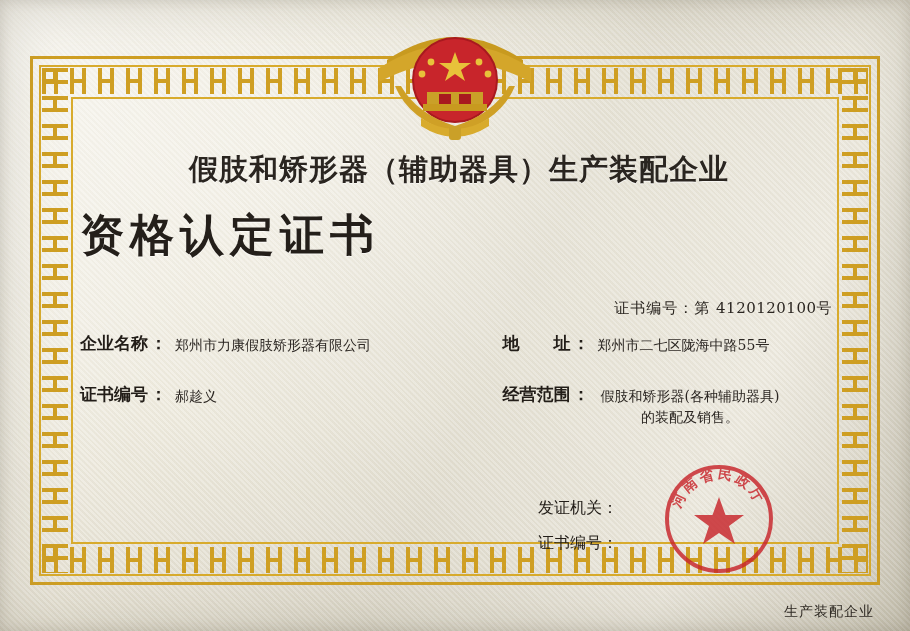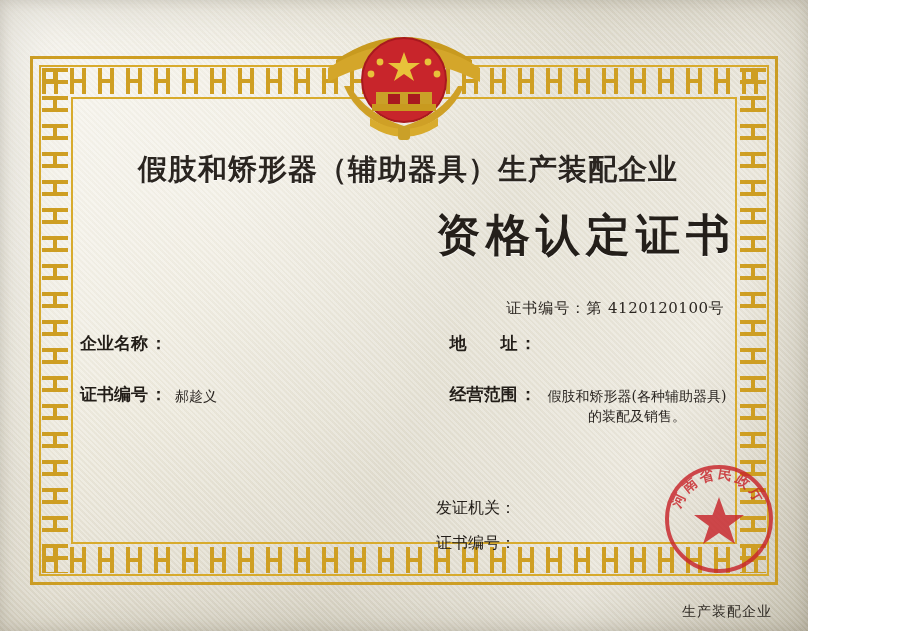--- a/index.html
+++ b/index.html
@@ -5,21 +5,21 @@
   html, body {
     margin: 0;
     padding: 0;
     background: #ffffff;
   }
   body {
     font-family: "Liberation Sans", sans-serif;
   }
   .certificate {
     position: relative;
-    width: 808px;
+    width: 910px;
     height: 631px;
     overflow: hidden;
     background:
       radial-gradient(ellipse at 30% 25%, #f3f0e6 0%, #ece8da 40%, #e2ddcd 70%, #d8d2c0 100%);
   }
   
   .paper-sheen {
     position: absolute;
     inset: 0;
     background:
@@ -131,33 +131,33 @@
   .title-line1 {
     text-align: center;
     font-family: "DejaVu Serif", serif;
     font-weight: bold;
     font-size: 29px;
     letter-spacing: 1px;
     color: #2a2520;
     text-shadow: 0 1px 0 rgba(255,255,255,0.6);
   }
   .title-line2 {
-    text-align: right;
+    text-align: left;
     font-family: "DejaVu Serif", serif;
     font-weight: bold;
     font-size: 44px;
     letter-spacing: 6px;
     color: #241f1a;
     margin-top: 16px;
     text-shadow: 0 1px 0 rgba(255,255,255,0.6);
   }
   .cert-number {
     margin-top: 34px;
     text-align: right;
-    padding-right: 12px;
+    padding-right: 6px;
     font-family: "DejaVu Serif", serif;
     font-size: 15px;
     color: #2b2621;
     letter-spacing: 1px;
   }
   .cert-number .num {
     font-family: "DejaVu Serif", serif;
     letter-spacing: 0.5px;
   }
 
@@ -295,35 +295,37 @@
       <span>证书编号：第</span>
       <span class="num">4120120100号</span>
     </div>
 
     <div class="fields">
       <div class="col-left">
 
         <div class="field-row">
           <span class="field-label">企业名称</span>
           <span class="field-colon">：</span>
+          <span class="field-value">郑州市力康假肢矫形器有限公司</span>
         </div>
 
         <div class="field-row">
           <span class="field-label">证书编号</span>
           <span class="field-colon">：</span>
           <span class="field-value">郝趁义</span>
         </div>
 
       </div>
 
       <div class="col-right">
 
         <div class="field-row">
           <span class="field-label">地　　址</span>
           <span class="field-colon">：</span>
+          <span class="field-value">郑州市二七区陇海中路55号</span>
         </div>
 
         <div class="field-row">
           <span class="field-label">经营范围</span>
           <span class="field-colon">：</span>
           <span class="field-value" style="max-width:185px;text-align:center;">假肢和矫形器(各种辅助器具)的装配及销售。</span>
         </div>
 
       </div>
     </div>

